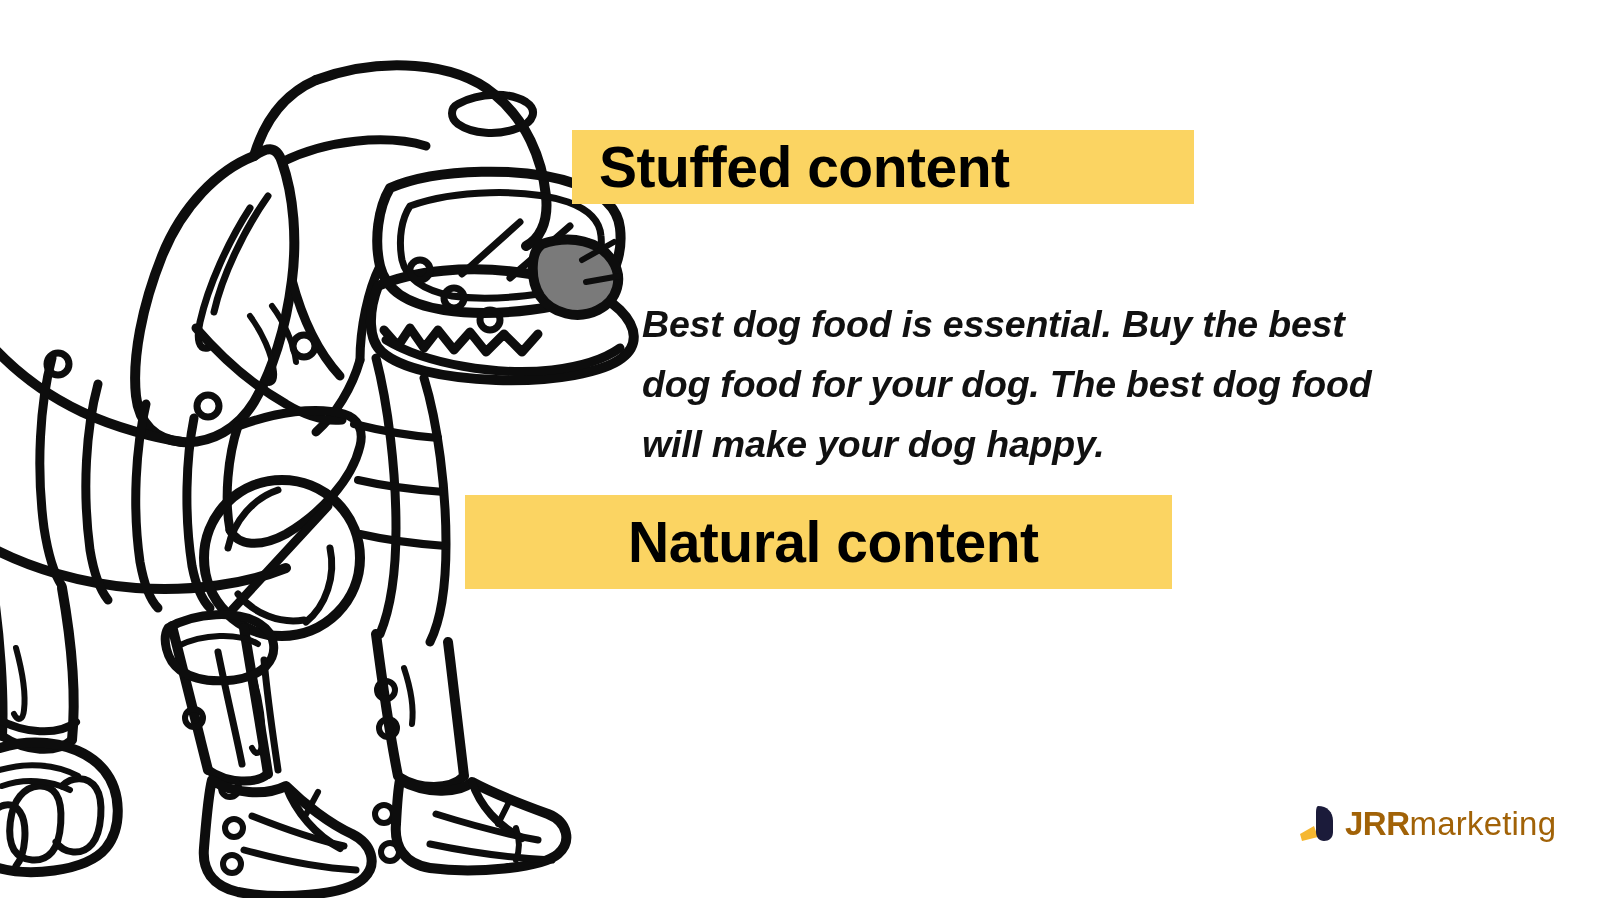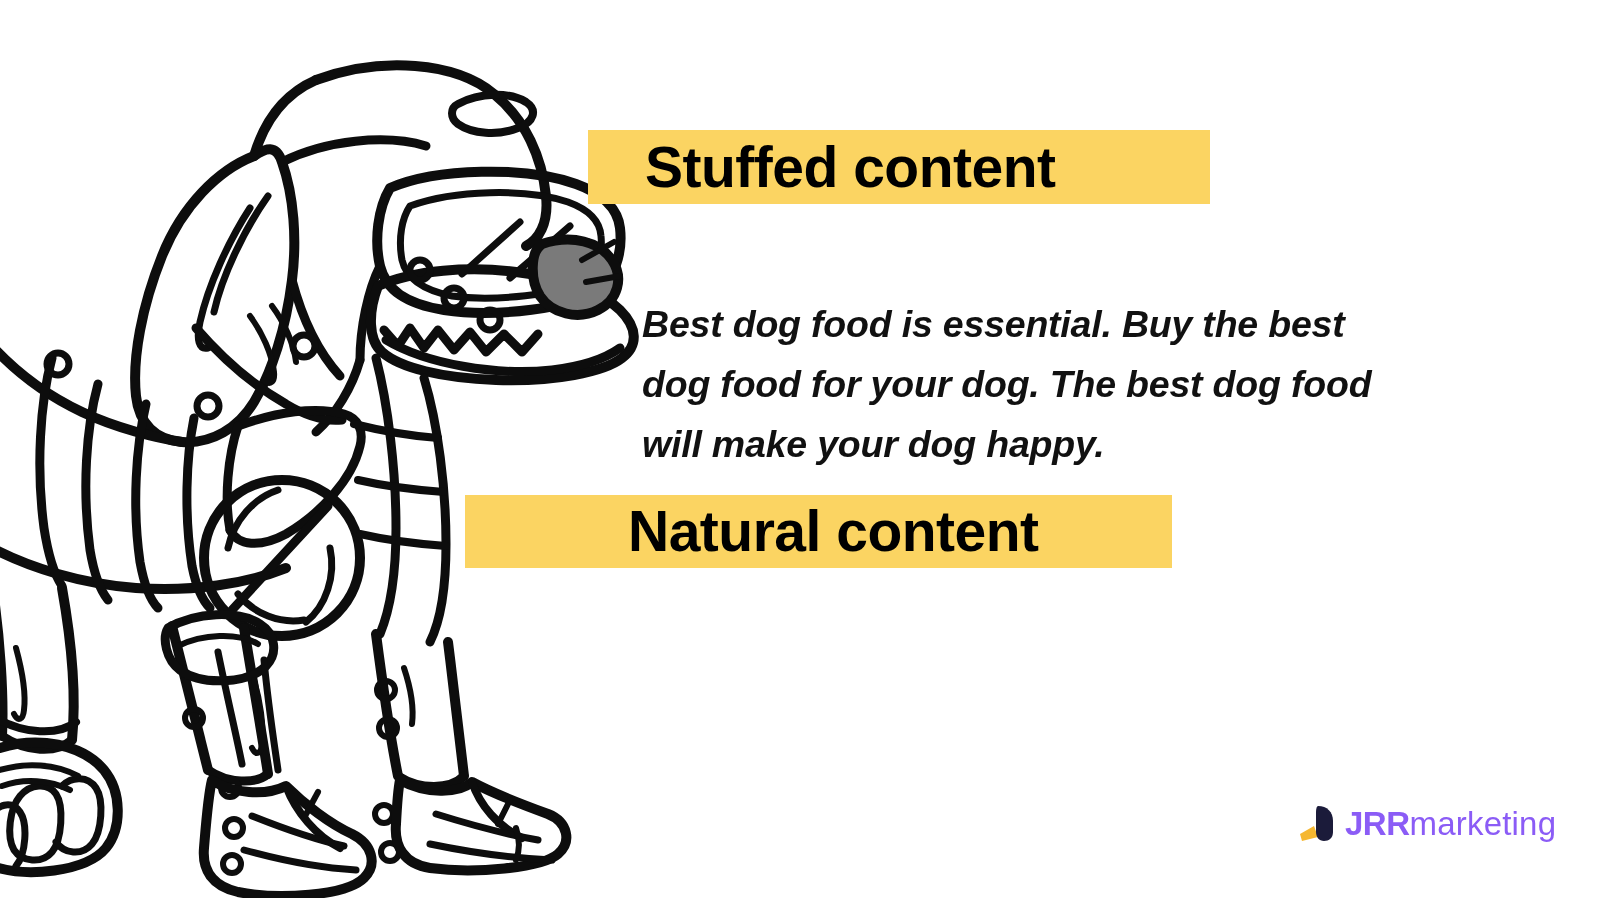--- a/index.html
+++ b/index.html
@@ -44,31 +44,31 @@
   }
 
   .band {
     position: absolute;
     background: #fbd462;
     display: flex;
     align-items: center;
     box-sizing: border-box;
   }
   .band-1 {
-    left: 588px;
+    left: 572px;
     top: 130px;
     width: 622px;
     height: 74px;
-    padding-left: 57px;
+    padding-left: 27px;
   }
   .band-2 {
     left: 465px;
     top: 495px;
     width: 707px;
-    height: 73px;
+    height: 94px;
     padding-left: 163px;
   }
   .band-title {
     font-family: "Liberation Sans", sans-serif;
     font-weight: bold;
     font-size: 57px;
     line-height: 1;
     color: #000000;
     letter-spacing: -0.5px;
     white-space: nowrap;
@@ -109,21 +109,21 @@
     position: relative;
     width: 36px;
     height: 38px;
     flex: none;
   }
   .logo-mark svg { display: block; }
   .logo-text {
     font-family: "Liberation Sans", sans-serif;
     font-size: 33px;
     line-height: 1;
-    color: #8b5cf6;
+    color: #a16207;
     white-space: nowrap;
     display: flex;
     align-items: baseline;
   }
   .logo-jrr {
     font-weight: bold;
     letter-spacing: -0.5px;
   }
   .logo-marketing {
     font-weight: normal;

